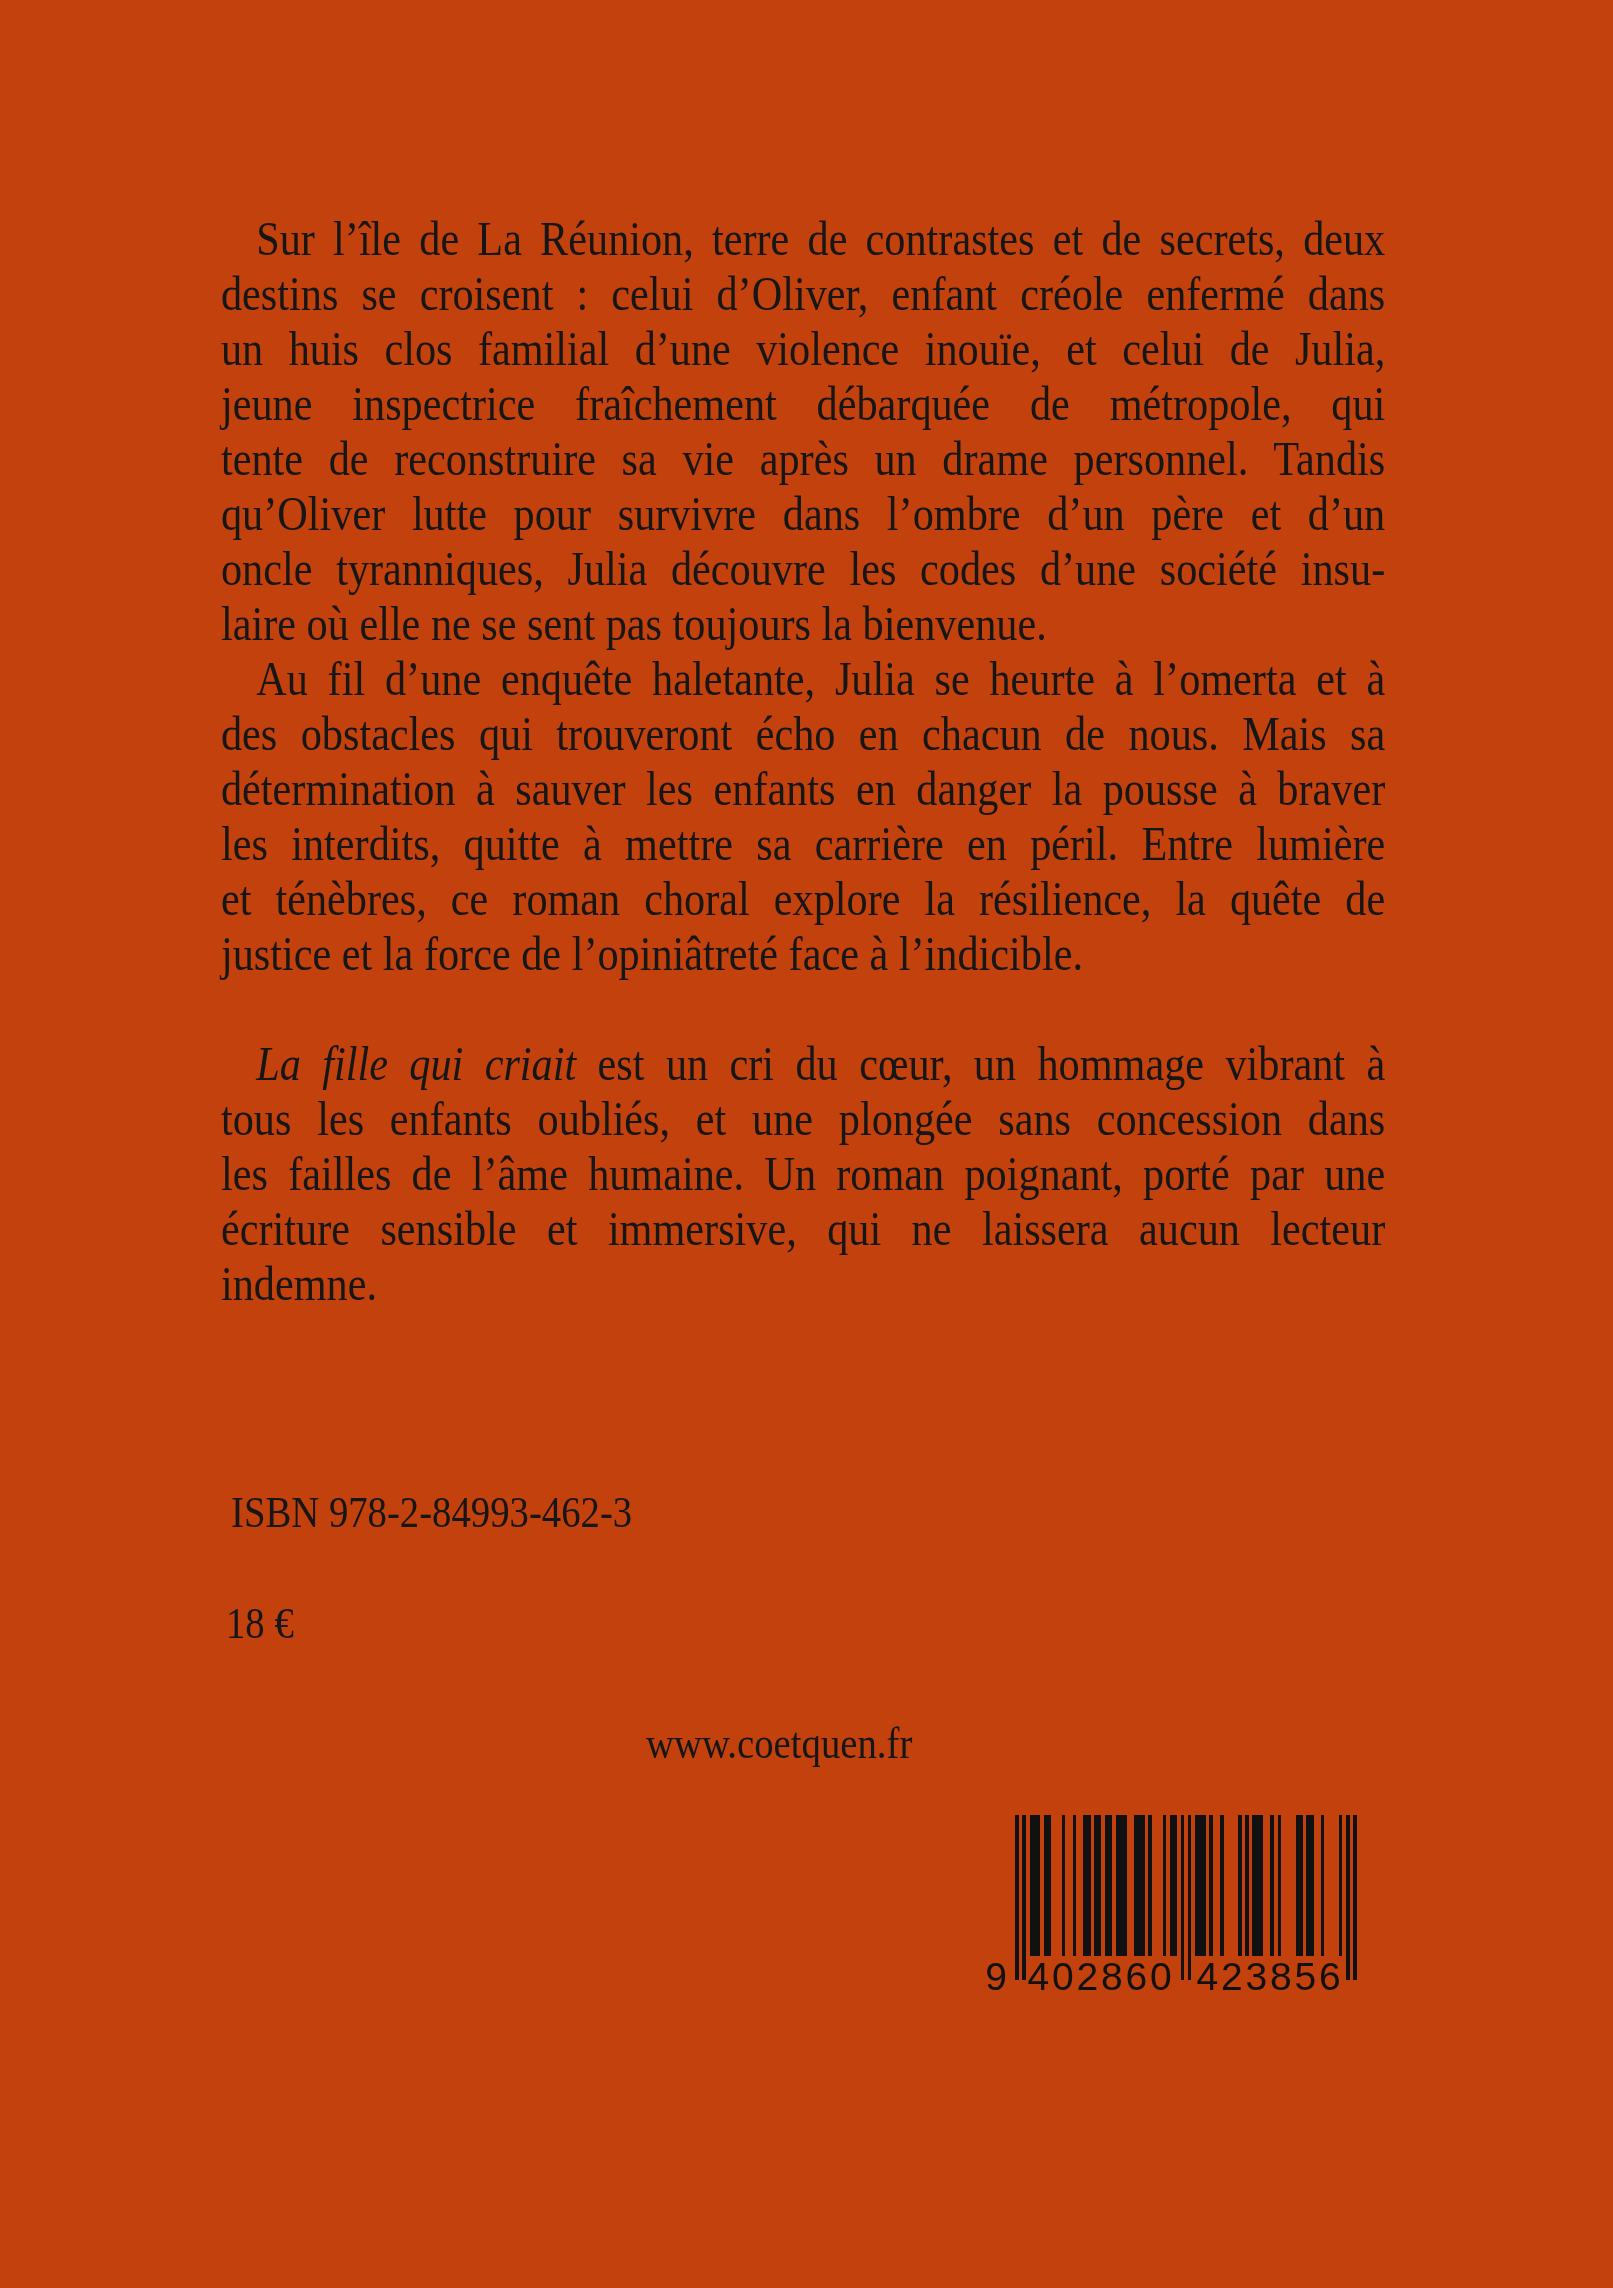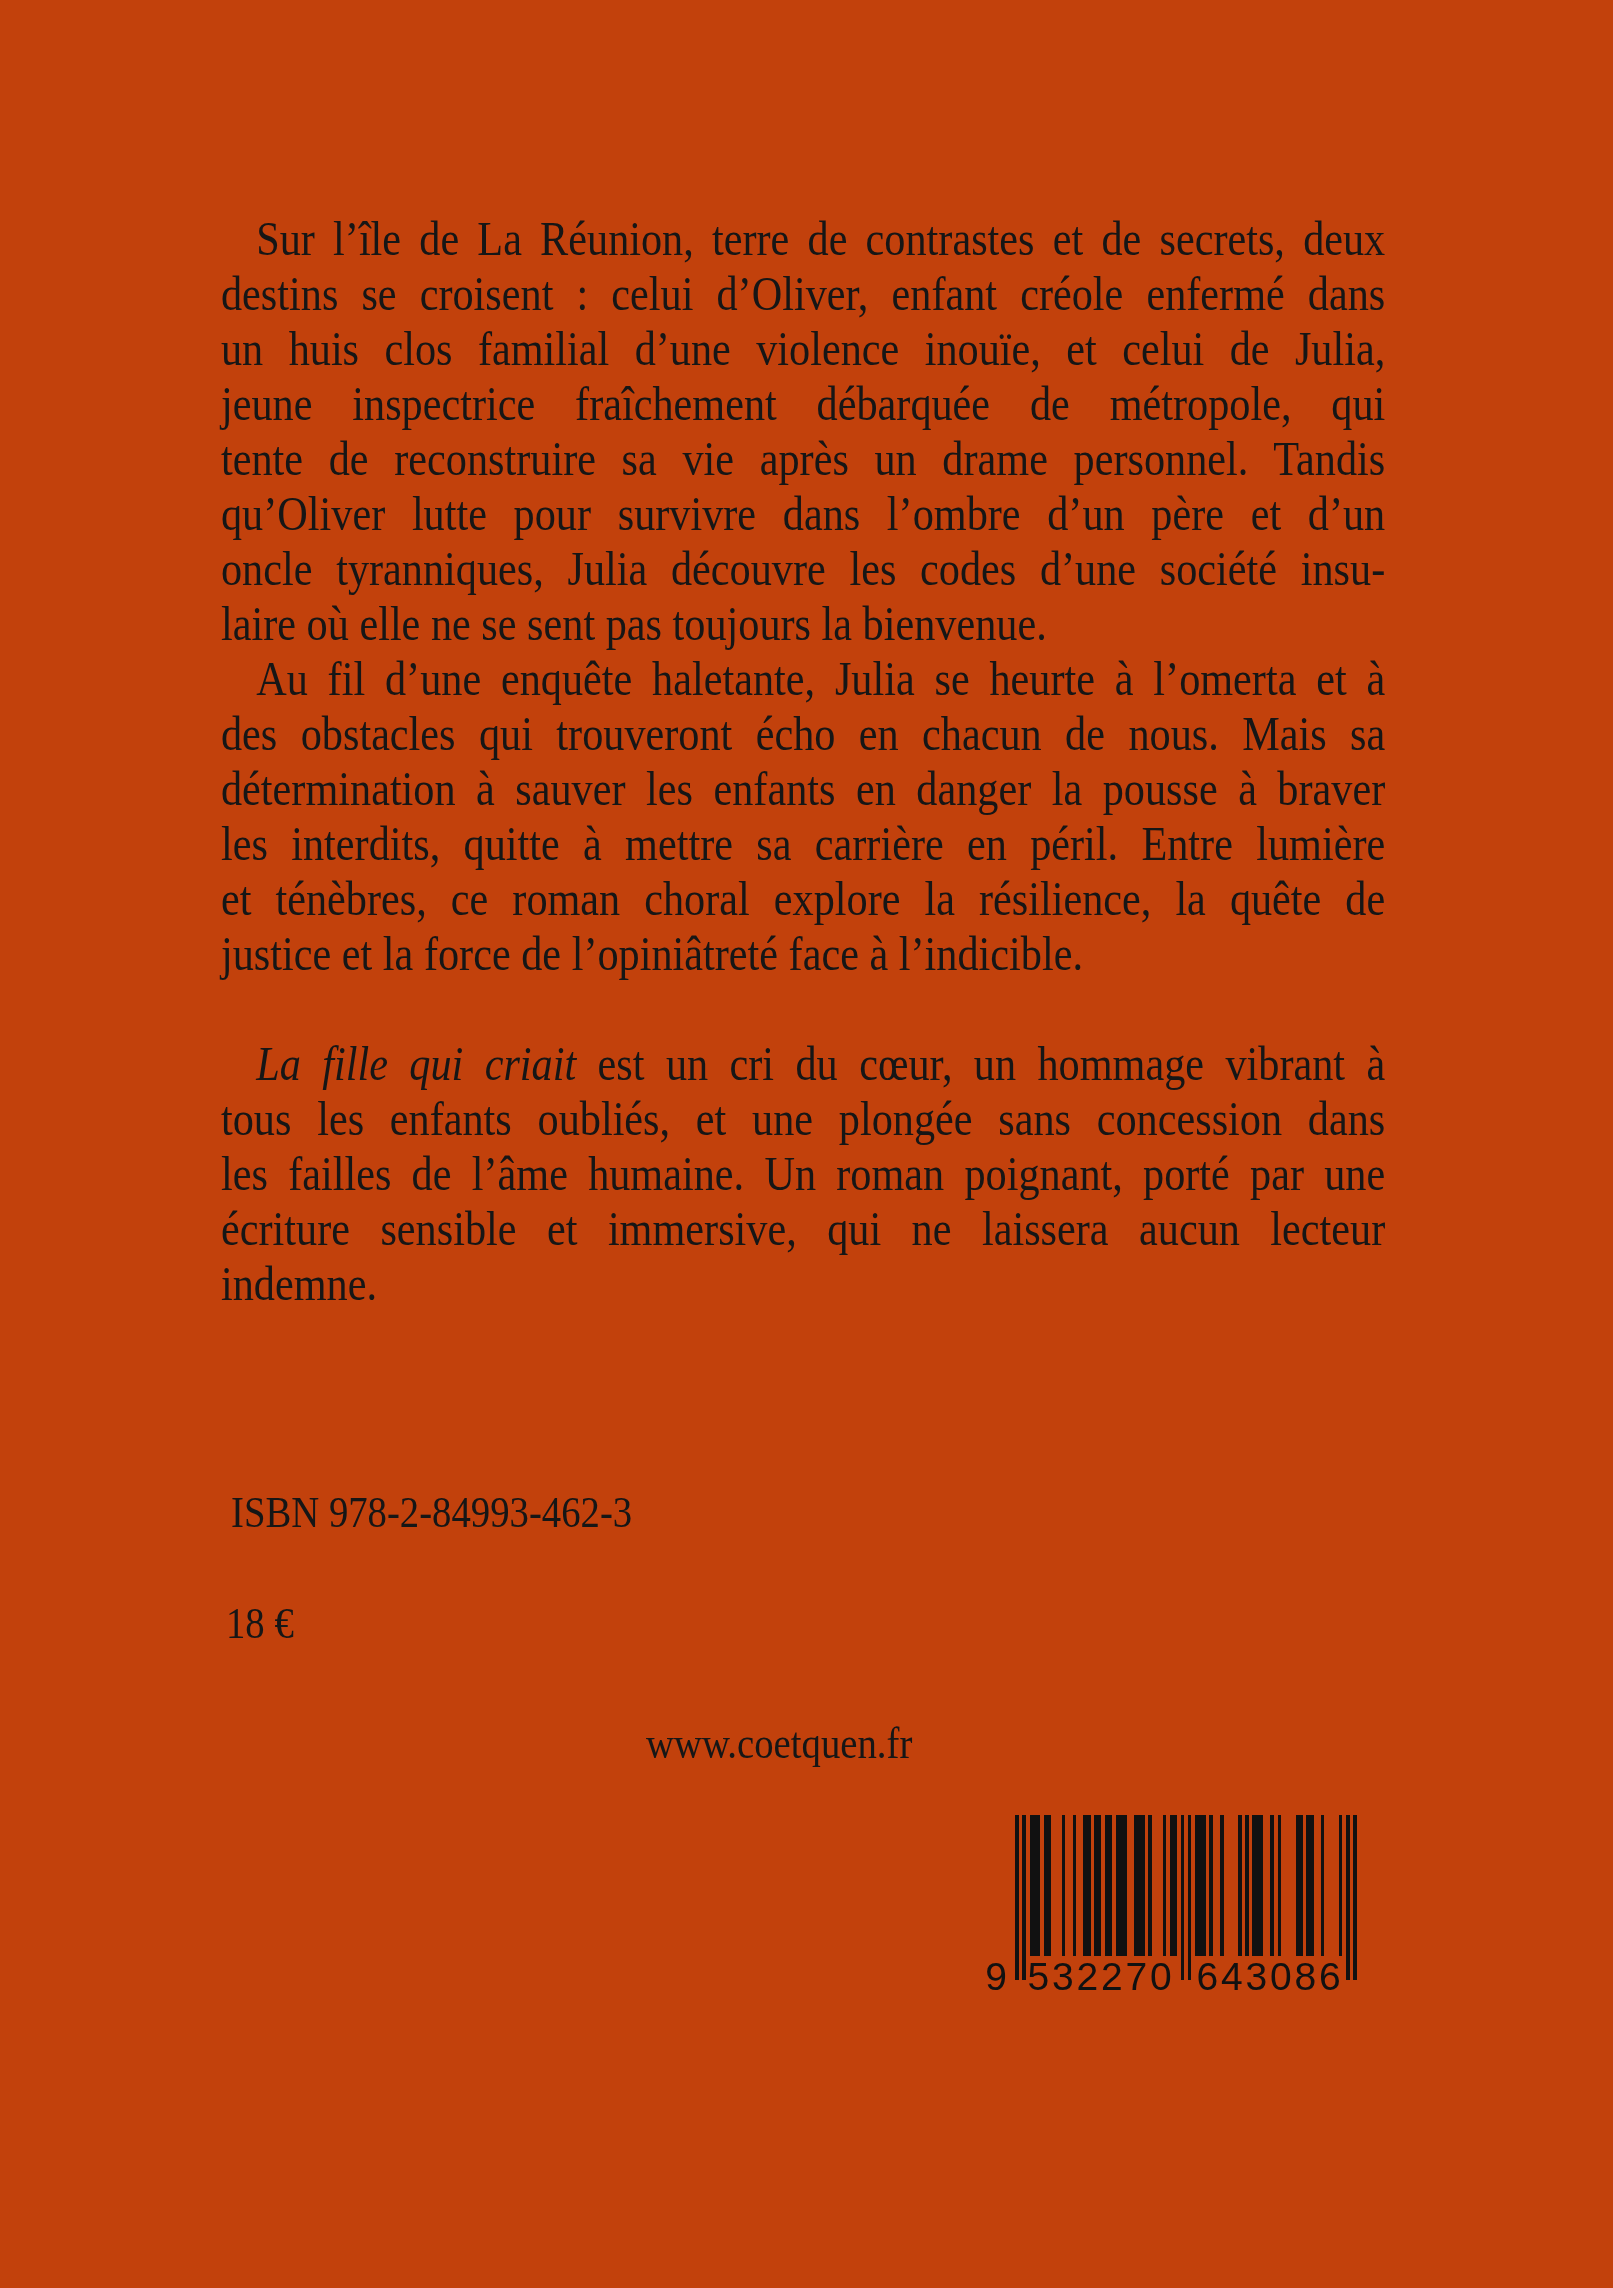--- a/index.html
+++ b/index.html
@@ -133,18 +133,18 @@
         <rect x="326.53" y="0" width="3.89" height="153" fill="#111111"></rect>
         <rect x="334.32" y="0" width="3.89" height="153" fill="#111111"></rect>
         <rect x="353.79" y="0" width="7.79" height="153" fill="#111111"></rect>
         <rect x="365.47" y="0" width="7.79" height="153" fill="#111111"></rect>
         <rect x="381.05" y="0" width="3.89" height="153" fill="#111111"></rect>
         <rect x="400.53" y="0" width="3.89" height="153" fill="#111111"></rect>
         <rect x="408.32" y="0" width="3.89" height="178" fill="#111111"></rect>
         <rect x="416.11" y="0" width="3.89" height="178" fill="#111111"></rect>
       </svg>
     <div class="bc-digit bc-lead">9</div>
-    <div class="bc-digit bc-g1">532270</div>
-    <div class="bc-digit bc-g2">643086</div>
+    <div class="bc-digit bc-g1">402860</div>
+    <div class="bc-digit bc-g2">423856</div>
   </div>
 
 </div>
 
 
 </body></html>

